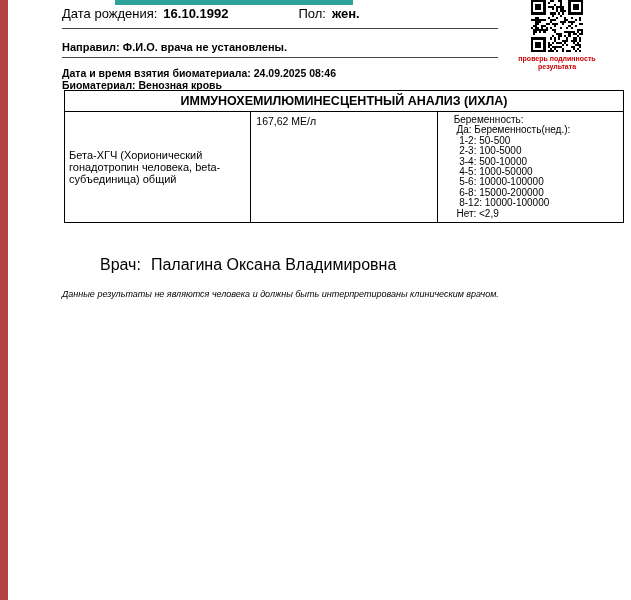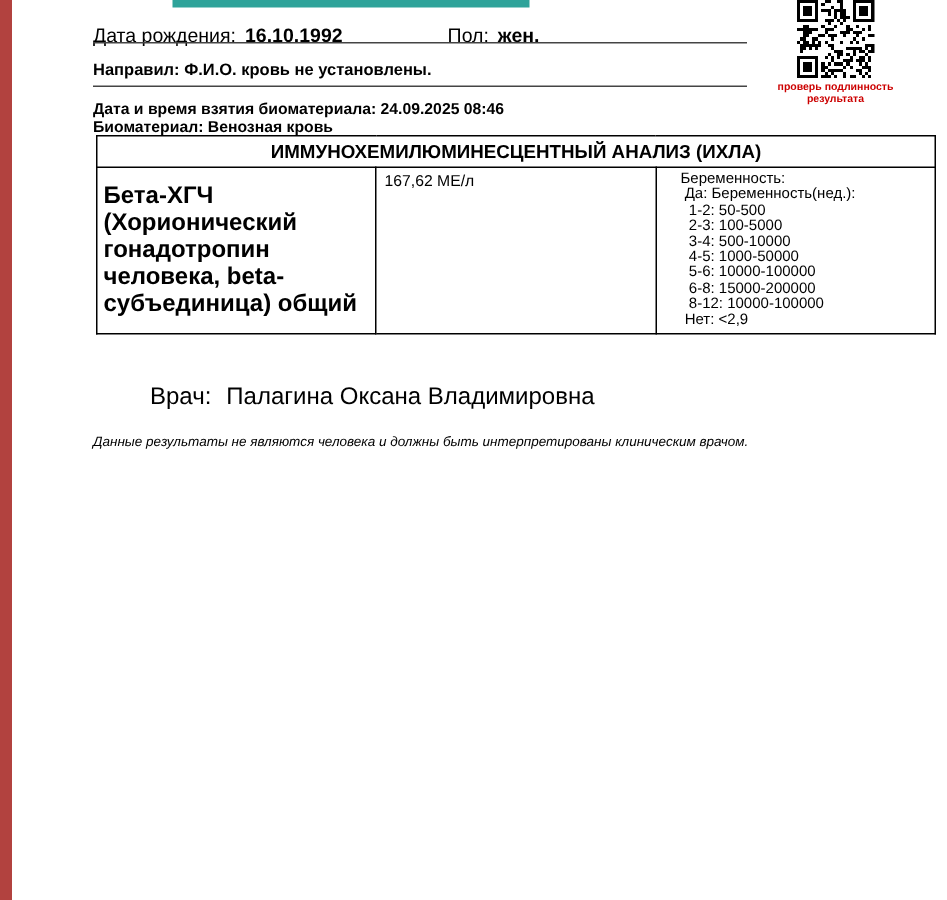--- a/index.html
+++ b/index.html
@@ -9,59 +9,59 @@
     --line:#444444;
   }
   html,body{margin:0;padding:0;}
   body{
     width:631px;height:600px;background:#ffffff;position:relative;overflow:hidden;
     font-family:"Liberation Sans",sans-serif;color:#000;
   }
   .stripe{position:absolute;left:0;top:0;width:8px;height:600px;background:var(--accent);}
   .redact{position:absolute;left:115px;top:0;width:238px;height:5px;background:var(--redaction);}
   .b{font-weight:bold;}
-  .birth-row{position:absolute;left:62px;top:16px;font-size:13px;}
+  .birth-row{position:absolute;left:62px;top:6px;font-size:13px;}
   .birth-row .gap{display:inline-block;width:70px;}
   .birth-row .sp{display:inline-block;width:6px;}
   .hr{position:absolute;left:62px;width:436px;border-top:1px solid var(--line);height:0;}
   .hr1{top:28px;}
   .hr2{top:57px;}
   .referrer{position:absolute;left:62px;top:41px;font-size:11px;font-weight:bold;}
   .bio-dt{position:absolute;left:62px;top:67px;font-size:10.5px;font-weight:bold;}
   .bio{position:absolute;left:62px;top:79px;font-size:10.5px;font-weight:bold;}
   .qr-block{position:absolute;left:505px;top:0;width:104px;text-align:center;}
   .qr-block svg{display:block;margin:0 auto;}
   .qr-caption{margin-top:3px;font-size:7px;line-height:8px;font-weight:bold;color:var(--qrcaption);white-space:pre-line;}
   table.lab{
     position:absolute;left:64px;top:90px;width:560px;
     border-collapse:collapse;table-layout:fixed;
   }
   table.lab th,table.lab td{border:1px solid #000;}
   .tbl-title{font-size:12.5px;font-weight:bold;padding:3px 2px;}
   .col-head{font-size:11px;font-weight:bold;text-align:center;vertical-align:middle;padding:3px 2px;white-space:pre-line;height:28px;}
-  td.test-cell{width:222px;vertical-align:middle;font-size:16px;font-weight:bold;padding:2px 4px;height:105px;}
+  td.test-cell{width:222px;vertical-align:middle;font-size:11px;font-weight:normal;padding:2px 4px;height:105px;}
   td.result-cell{width:144px;vertical-align:top;font-size:10.5px;padding:3px 5px;}
   td.ref-cell{width:194px;vertical-align:top;font-size:10px;line-height:10.4px;padding:3px 16px;white-space:pre-wrap;}
   .doctor{position:absolute;left:62px;top:256px;font-size:16px;margin-left:38px;}
   .doctor .name{margin-left:10px;}
   .disclaimer{position:absolute;left:62px;top:289px;font-size:9px;font-style:italic;}
 </style>
 </head>
 <body>
 
 <div class="stripe"></div>
 <div class="redact"></div>
 
 <div class="birth-row">
   <span>Дата рождения:</span><span class="sp"></span><span class="b">16.10.1992</span><span class="gap"></span><span>Пол:</span><span class="sp"></span><span class="b">жен.</span>
 </div>
 
 <div class="hr hr1"></div>
 
-<div class="referrer">Направил: Ф.И.О. кровь не установлены.</div>
+<div class="referrer">Направил: Ф.И.О. врача не установлены.</div>
 
 <div class="hr hr2"></div>
 
 <div class="bio-dt">Дата и время взятия биоматериала: 24.09.2025 08:46</div>
 <div class="bio">Биоматериал: Венозная кровь</div>
 
 <div class="qr-block">
   <svg width="52" height="52" viewBox="0 0 25 25" fill="#000" shape-rendering="crispEdges">
       <rect x="9" y="0" width="1" height="1"></rect>
       <rect x="10" y="0" width="1" height="1"></rect>

